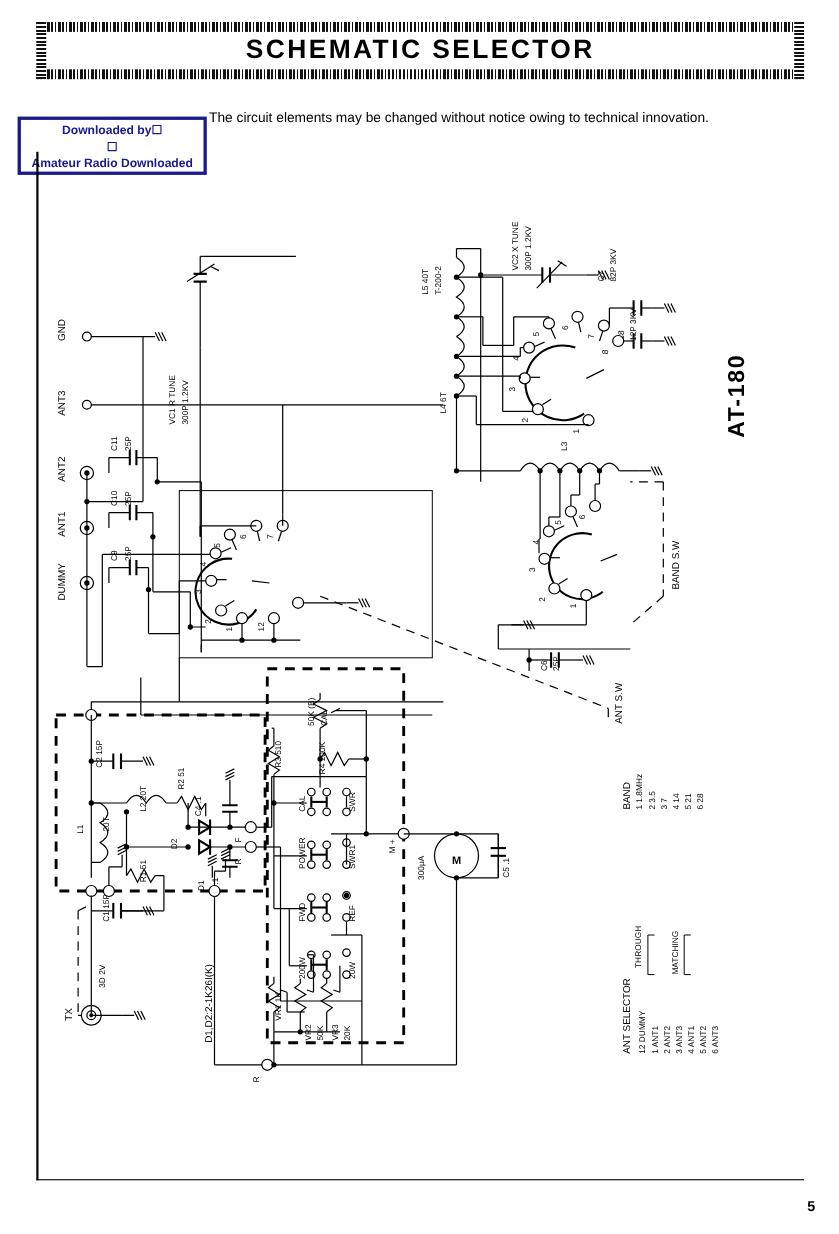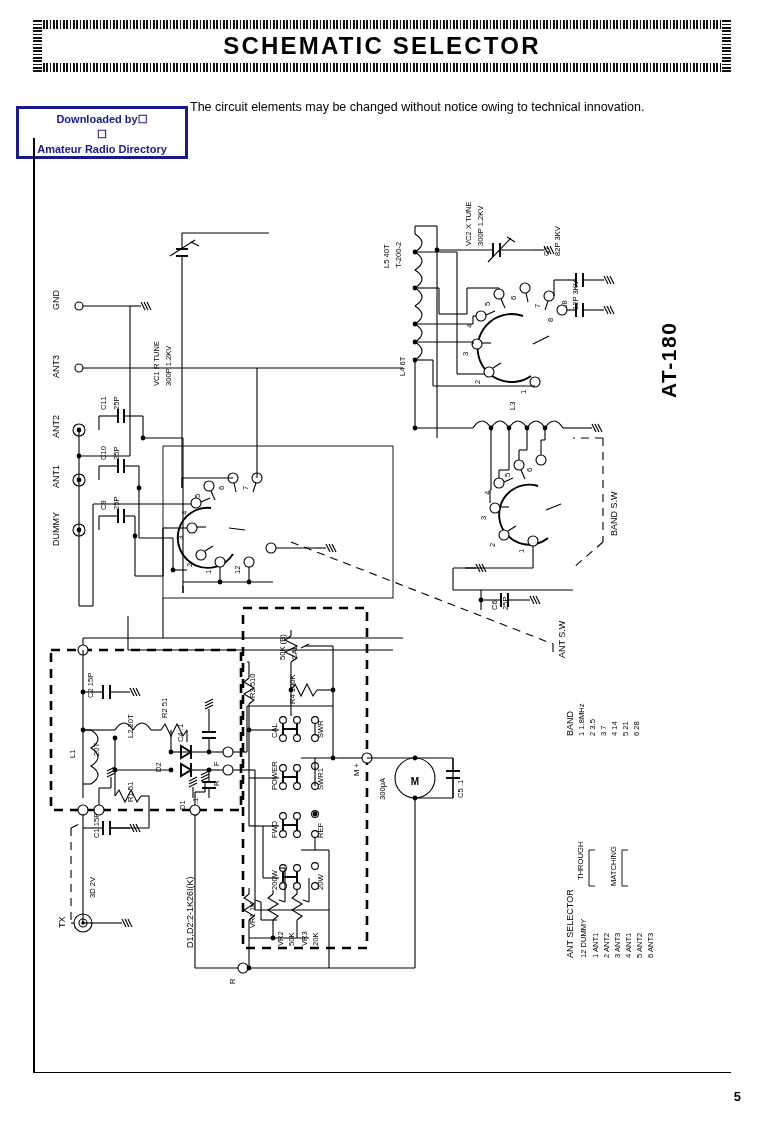--- a/index.html
+++ b/index.html
@@ -55,21 +55,21 @@
   <div class="hatch-edge vert" id="hdr-left"></div>
   <div class="hatch-edge vert" id="hdr-right"></div>
   <div id="schematic-title">SCHEMATIC  SELECTOR</div>
 </div>
 
 <div id="notice">The circuit elements may be changed without notice owing to technical innovation.</div>
 
 <div id="watermark">
   <span class="wl">Downloaded by☐</span>
   <span class="wl">☐</span>
-  <span class="wl">Amateur Radio Directory</span>
+  <span class="wl">Amateur Radio Downloaded</span>
 </div>
 
 <div id="page-number">5</div>
 
 <div id="frame-outer"></div>
 
 <div id="sheet">
 <svg width="698" height="935" viewBox="0 0 698 935" xmlns="http://www.w3.org/2000/svg">
   <defs>
     <style>

